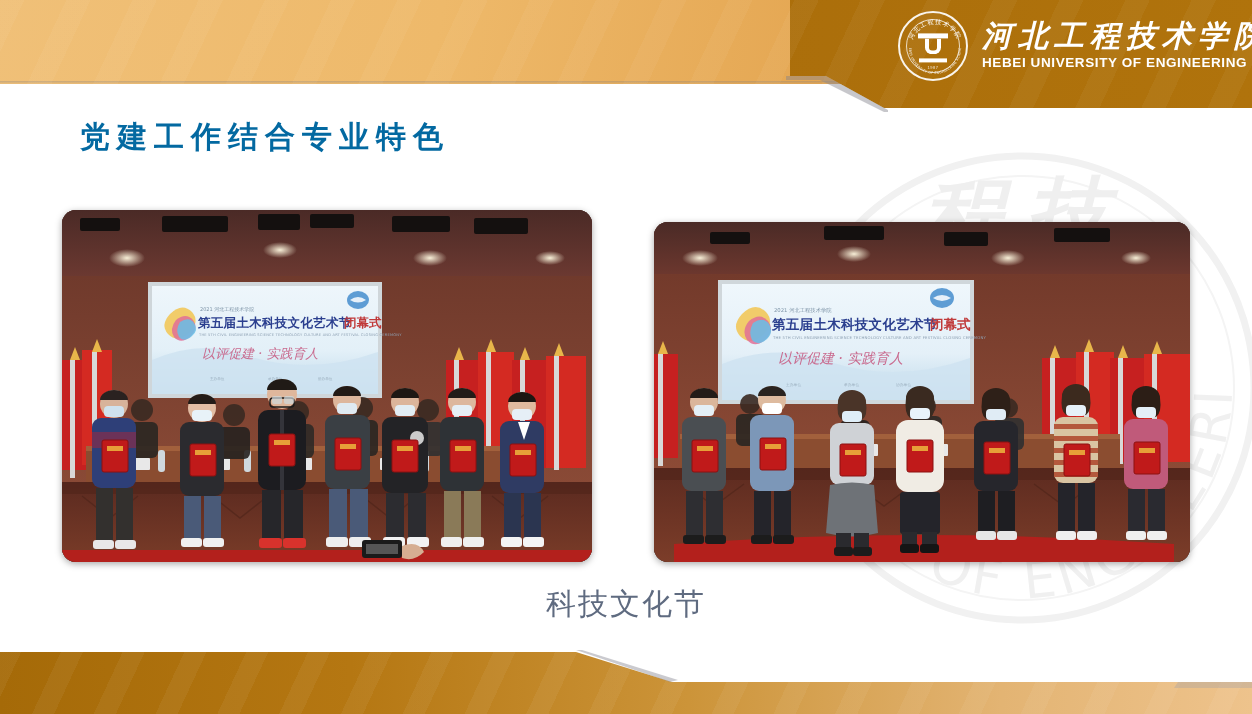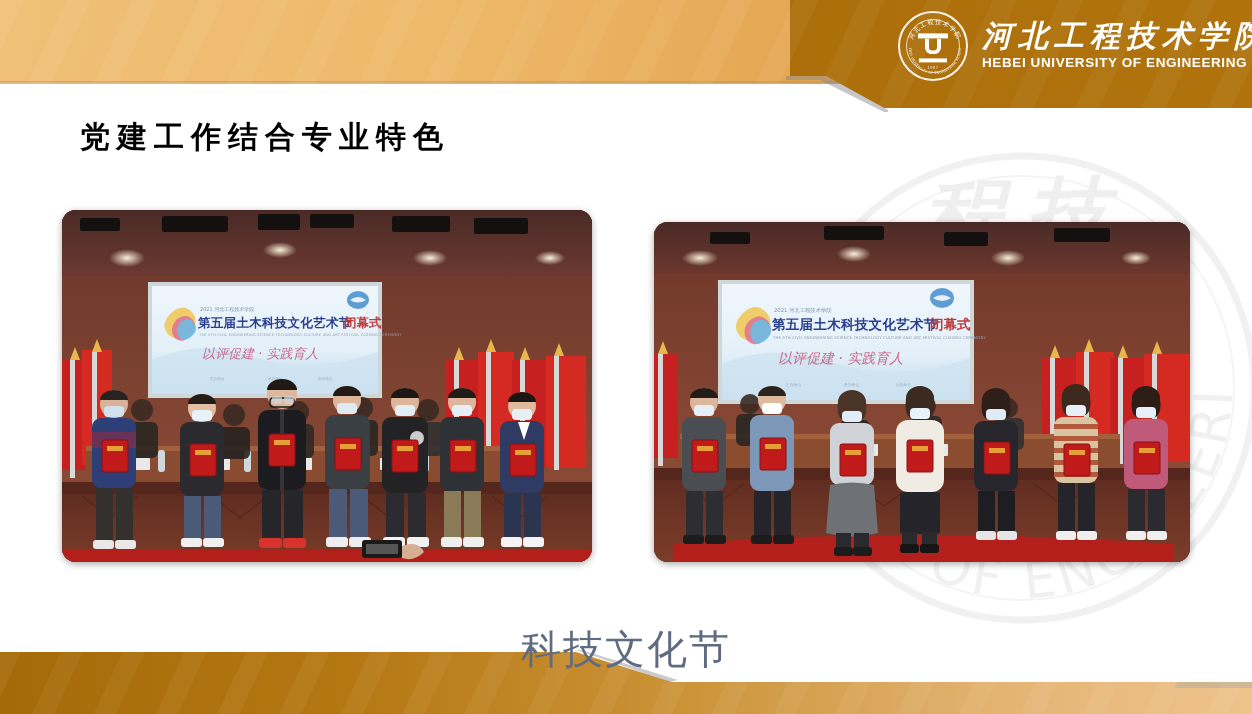--- a/index.html
+++ b/index.html
@@ -133,21 +133,21 @@
     pointer-events: none;
     z-index: 0;
   }
 
   
   .slide-title {
     position: absolute;
     left: 80px; top: 118px;
     font-size: 30px;
     font-weight: 700;
-    color: #000000;
+    color: #0369a1;
     letter-spacing: 7px;
     line-height: 1.25;
     white-space: nowrap;
     z-index: 3;
     font-family: "DejaVu Sans", "Liberation Sans", sans-serif;
   }
 
   
   .photo {
     position: absolute;
@@ -157,24 +157,24 @@
     box-shadow: 0 2px 7px rgba(0,0,0,0.35);
     z-index: 2;
   }
   .photo-left  { left: 62px;  top: 210px; width: 530px; height: 352px; }
   .photo-right { left: 654px; top: 222px; width: 536px; height: 340px; }
   .photo svg { display: block; width: 100%; height: 100%; }
 
   
   .caption {
     position: absolute;
-    left: 0; top: 622px;
+    left: 0; top: 584px;
     width: 1252px;
     text-align: center;
-    font-size: 40px;
+    font-size: 30px;
     color: #5f6b80;
     letter-spacing: 2px;
     z-index: 3;
     font-family: "DejaVu Sans", "Liberation Sans", sans-serif;
   }
 
   
   .bottom-band {
     position: absolute;
     left: 0; top: 650px;

